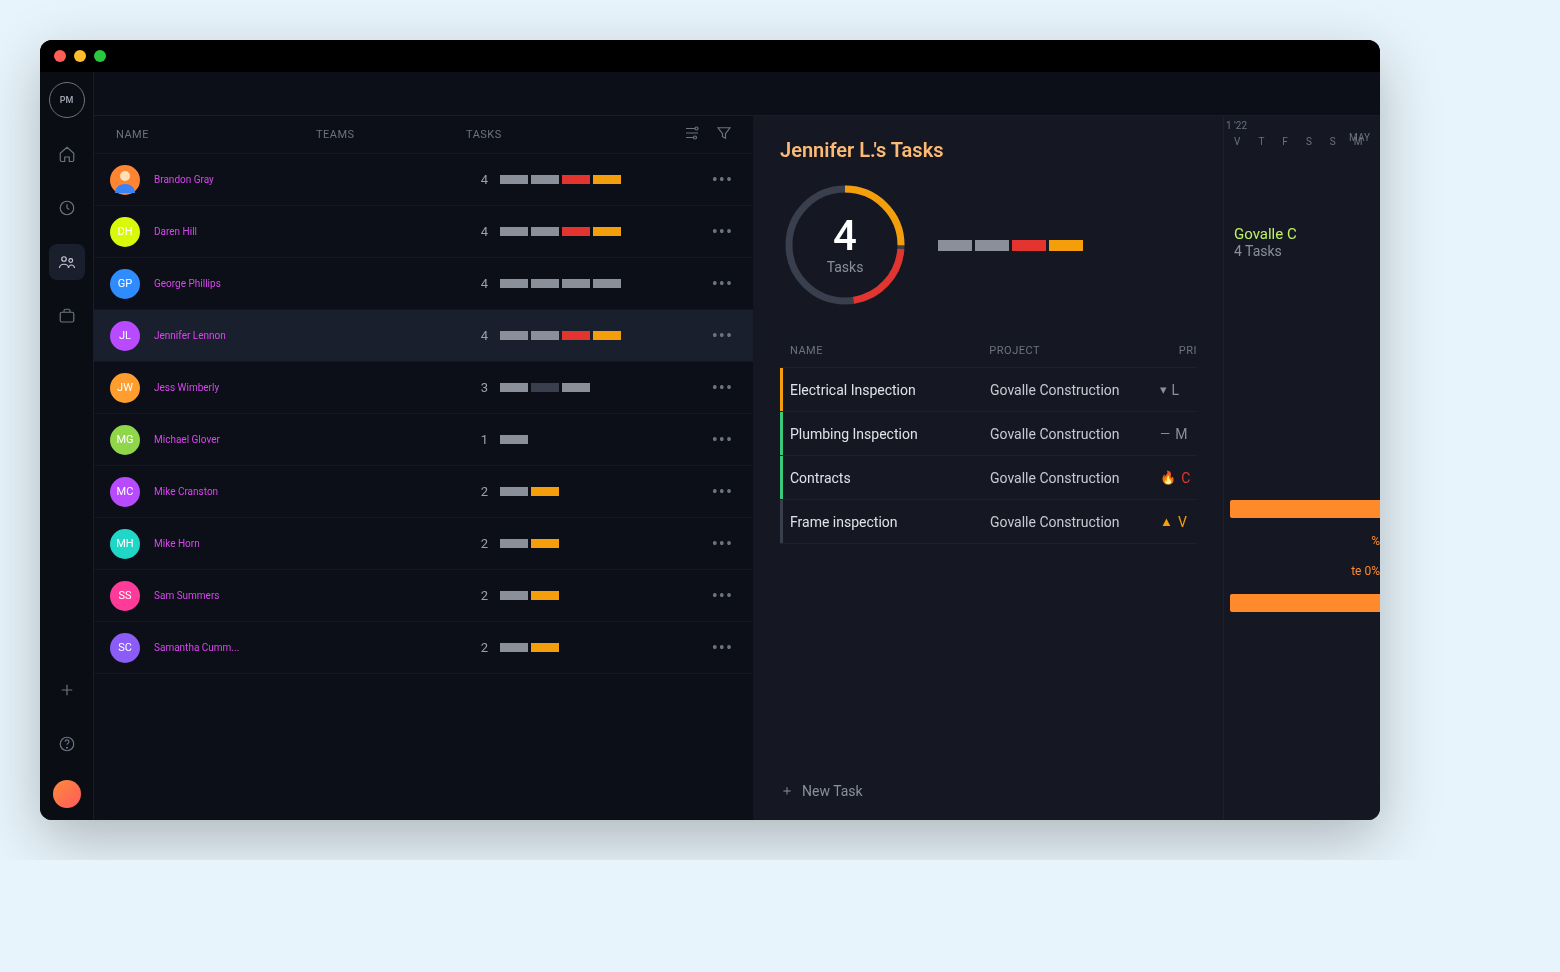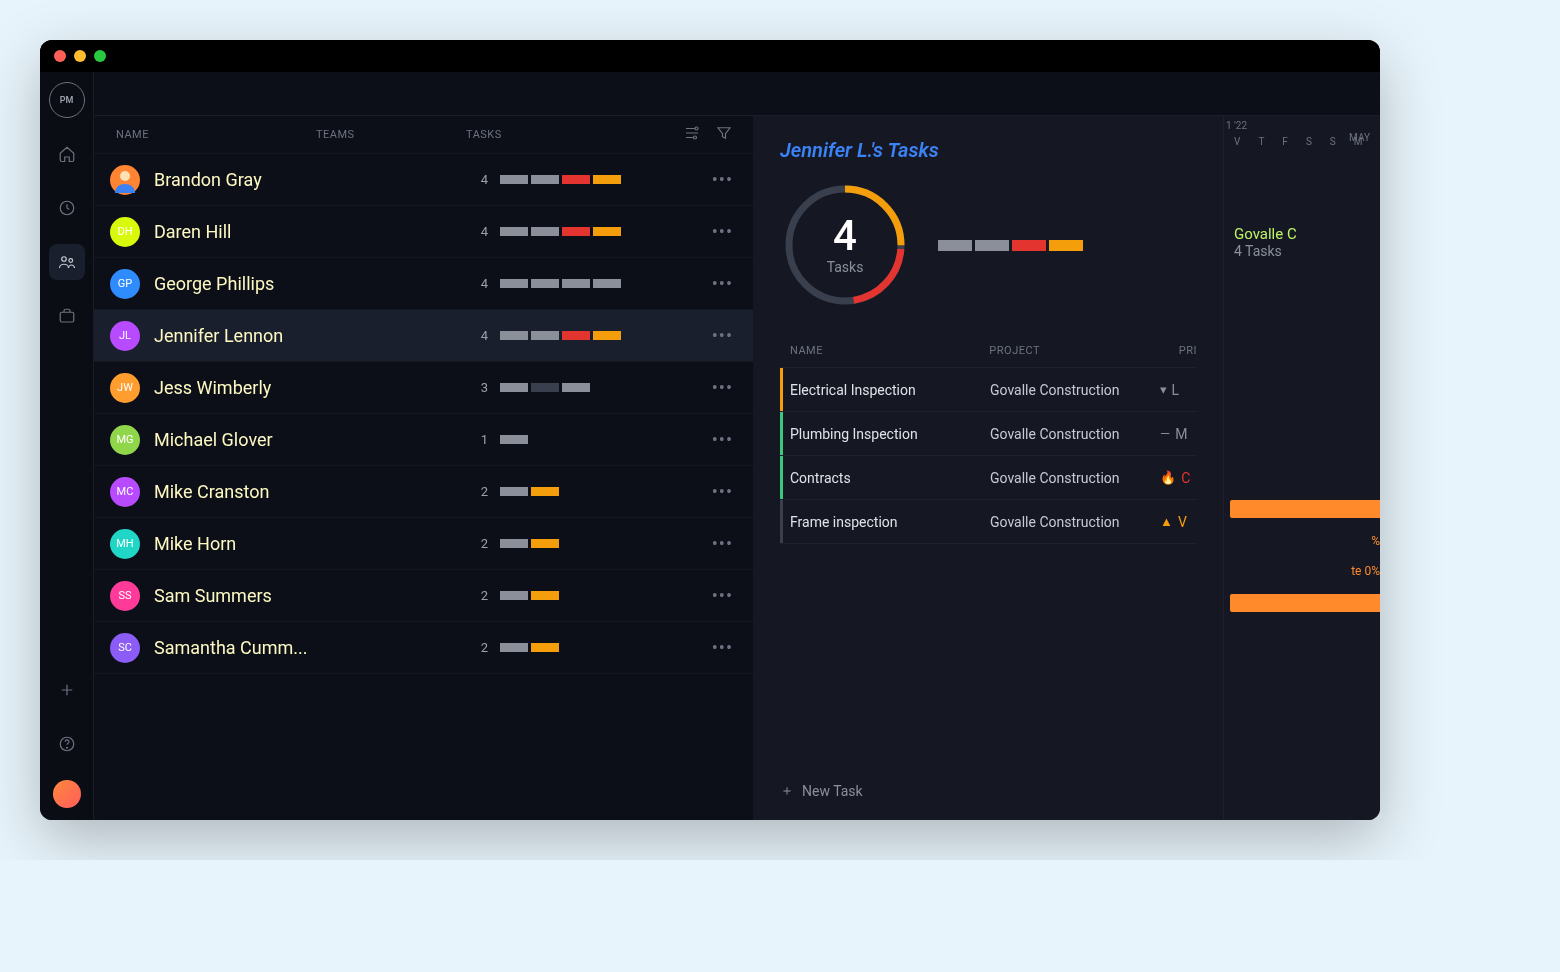--- a/index.html
+++ b/index.html
@@ -27,30 +27,30 @@
   .people-panel { width: 660px; display: flex; flex-direction: column; border-right: 1px solid #14171f; }
   .people-header { display: flex; align-items: center; height: 38px; padding: 0 20px 0 22px; font-size: 11px; letter-spacing: .5px; color: #6c7280; border-bottom: 1px solid #14171f; }
   .col-name { width: 200px; }
   .col-teams { width: 150px; }
   .col-tasks { flex: 1; }
   .people-header .actions { display: flex; gap: 14px; color: #6c7280; }
   .people-list { flex: 1; overflow-y: auto; }
   .person-row { display: flex; align-items: center; height: 52px; padding: 0 20px 0 16px; border-bottom: 1px solid #141720; cursor: pointer; }
   .person-row.selected { background: #1a1f2e; }
   .avatar { width: 30px; height: 30px; border-radius: 50%; display: flex; align-items: center; justify-content: center; font-size: 11px; font-weight: 400; color: #fff; margin-right: 14px; flex-shrink: 0; }
-  .person-name { width: 190px; color: #fef9c3; font-size: 18px; white-space: nowrap; overflow: hidden; text-overflow: ellipsis; }
+  .person-name { width: 190px; color: #d946ef; font-size: 10px; white-space: nowrap; overflow: hidden; text-overflow: ellipsis; }
   .person-teams { width: 130px; }
   .person-tasks { display: flex; align-items: center; gap: 12px; flex: 1; }
   .task-count { color: #9aa0ac; font-size: 13px; width: 14px; text-align: right; }
   .task-bar { display: flex; gap: 3px; }
   .seg { width: 28px; height: 9px; }
   .row-menu { color: #6c7280; font-size: 18px; letter-spacing: 1px; padding-left: 12px; cursor: pointer; }
   .detail-panel { flex: 1; background: #151822; display: flex; min-width: 0; }
   .detail-left { width: 470px; padding: 22px 26px 20px; display: flex; flex-direction: column; border-right: 1px solid #1c2030; }
-  .detail-title { color: #3b82f6; font-size: 20px; font-weight: 600; margin-bottom: 18px; font-style: italic; }
+  .detail-title { color: #fdba74; font-size: 20px; font-weight: 600; margin-bottom: 18px; }
   .gauge-row { display: flex; align-items: center; gap: 28px; margin-bottom: 18px; }
   .gauge { position: relative; width: 130px; height: 130px; }
   .gauge svg { transform: rotate(-90deg); }
   .gauge-center { position: absolute; inset: 0; display: flex; flex-direction: column; align-items: center; justify-content: center; }
   .gauge-num { color: #fff; font-size: 42px; font-weight: 500; line-height: 1; }
   .gauge-label { color: #8a8f9a; font-size: 14px; margin-top: 2px; }
   .summary-bar { display: flex; gap: 3px; }
   .summary-bar .seg { width: 34px; height: 11px; }
   .task-table-header { display: flex; font-size: 11px; letter-spacing: .5px; color: #6c7280; padding: 10px 0; border-bottom: 1px solid #1c2030; margin-top: 6px; }
   .tcol-name { width: 210px; padding-left: 10px; }

